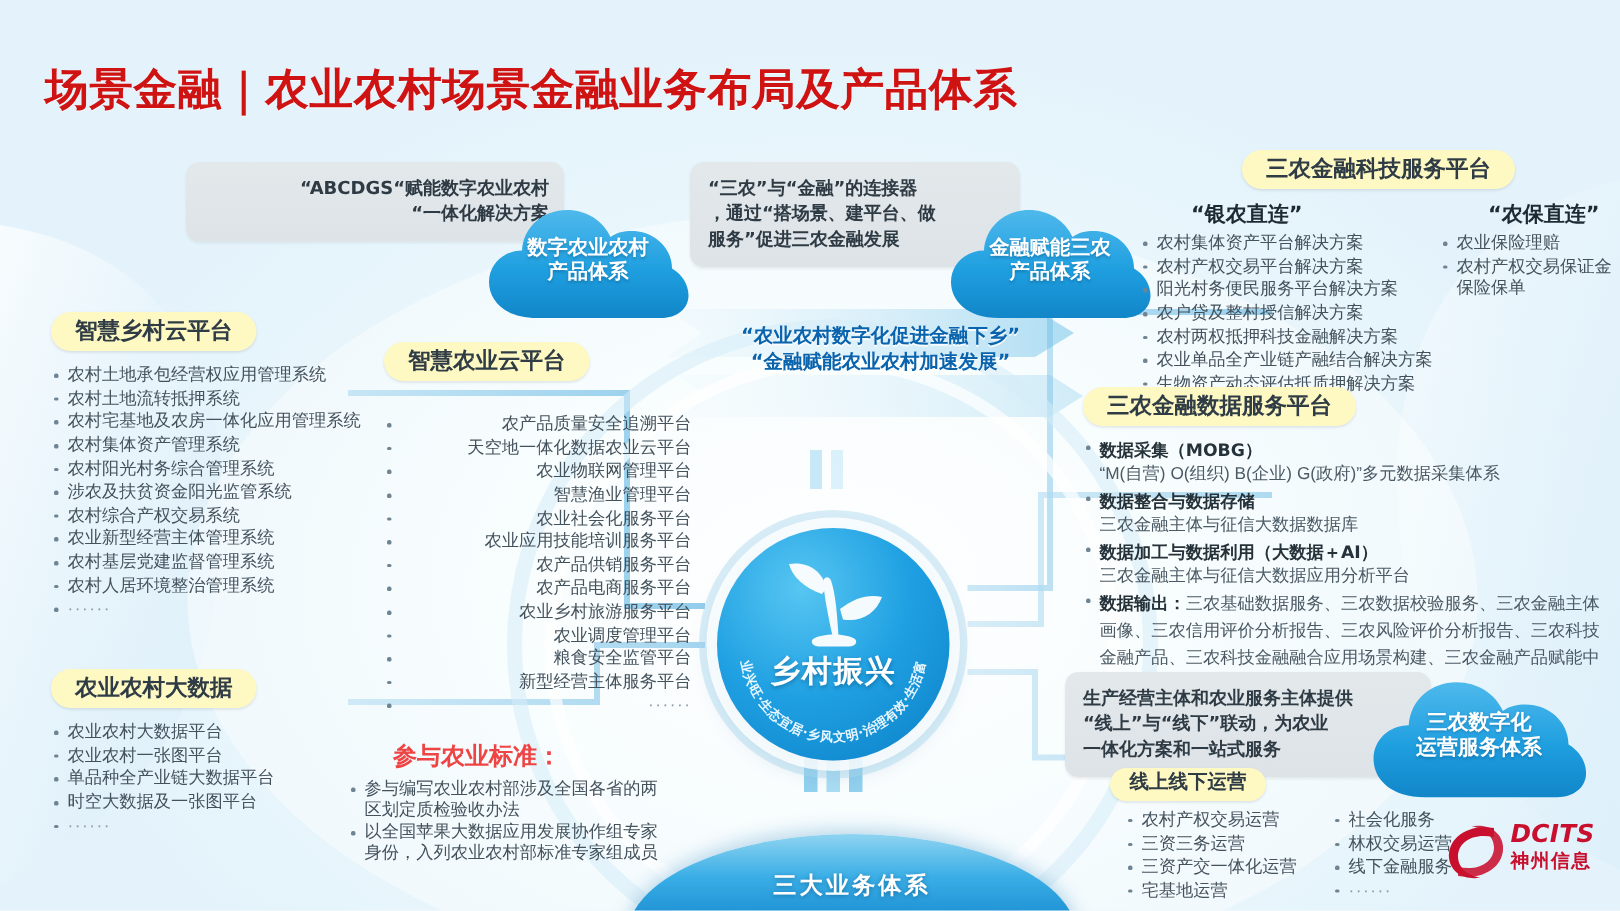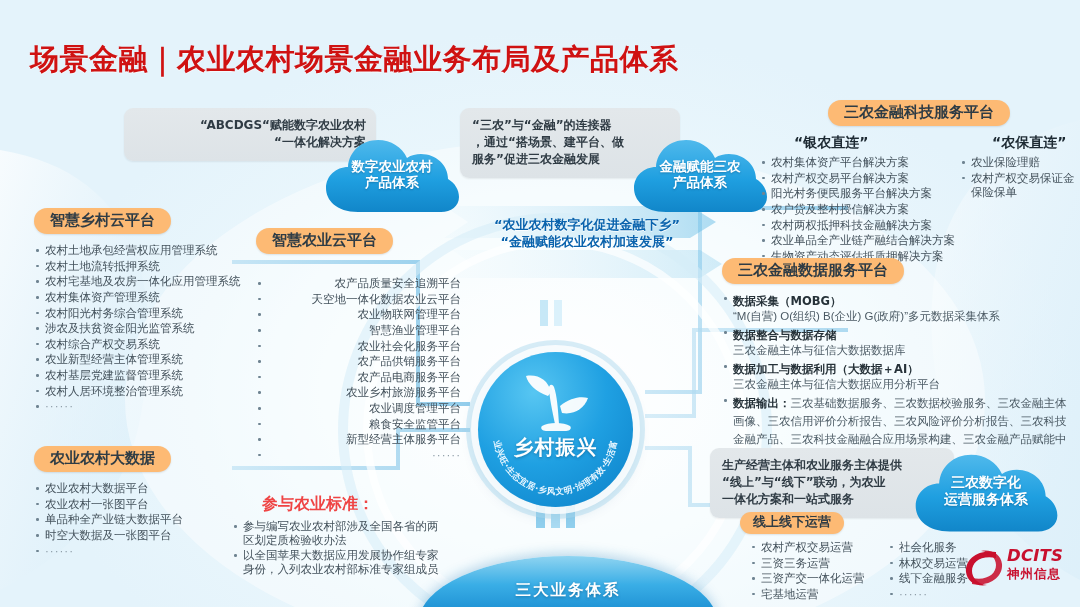--- a/index.html
+++ b/index.html
@@ -18,21 +18,21 @@
   
   .title{
     position:absolute;left:30px;top:40px;
     font-size:29px;font-weight:bold;color:#cf1212;letter-spacing:.5px;
     font-family:"DejaVu Sans","Liberation Sans",sans-serif;
     text-shadow:0 1px 0 rgba(255,255,255,.6);
   }
 
   
   .pill{
-    display:inline-block;background:#fdba74;color:#2f3c45;
+    display:inline-block;background:#fef9c3;color:#2f3c45;
     border-radius:16px;padding:4px 16px 5px 16px;
     font-size:15px;font-weight:bold;line-height:1.15;
     box-shadow:0 1px 2px rgba(0,0,0,.10);
     font-family:"DejaVu Sans","Liberation Sans",sans-serif;
     text-align:right;
   }
   .pill.sm{font-size:13px;padding:3px 13px 4px 13px;border-radius:14px;}
 
   
   ul.bl{list-style:none;margin:0;padding:0;}
@@ -238,20 +238,21 @@
 </div>
 
 <div class="panel" style="left:256px;top:228px;width:205px;">
   <div class="pill">智慧农业云平台</div>
   <ul class="bl" style="margin-top:22px;text-align:right;">
     <li>农产品质量安全追溯平台</li>
     <li>天空地一体化数据农业云平台</li>
     <li>农业物联网管理平台</li>
     <li>智慧渔业管理平台</li>
     <li>农业社会化服务平台</li>
+    <li>农业应用技能培训服务平台</li>
     <li>农产品供销服务平台</li>
     <li>农产品电商服务平台</li>
     <li>农业乡村旅游服务平台</li>
     <li>农业调度管理平台</li>
     <li>粮食安全监管平台</li>
     <li>新型经营主体服务平台</li>
     <li class="dots">······</li>
   </ul>
 </div>
 

